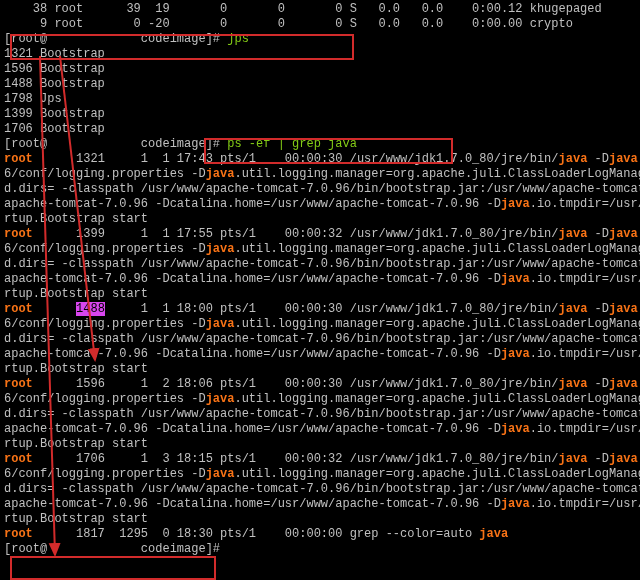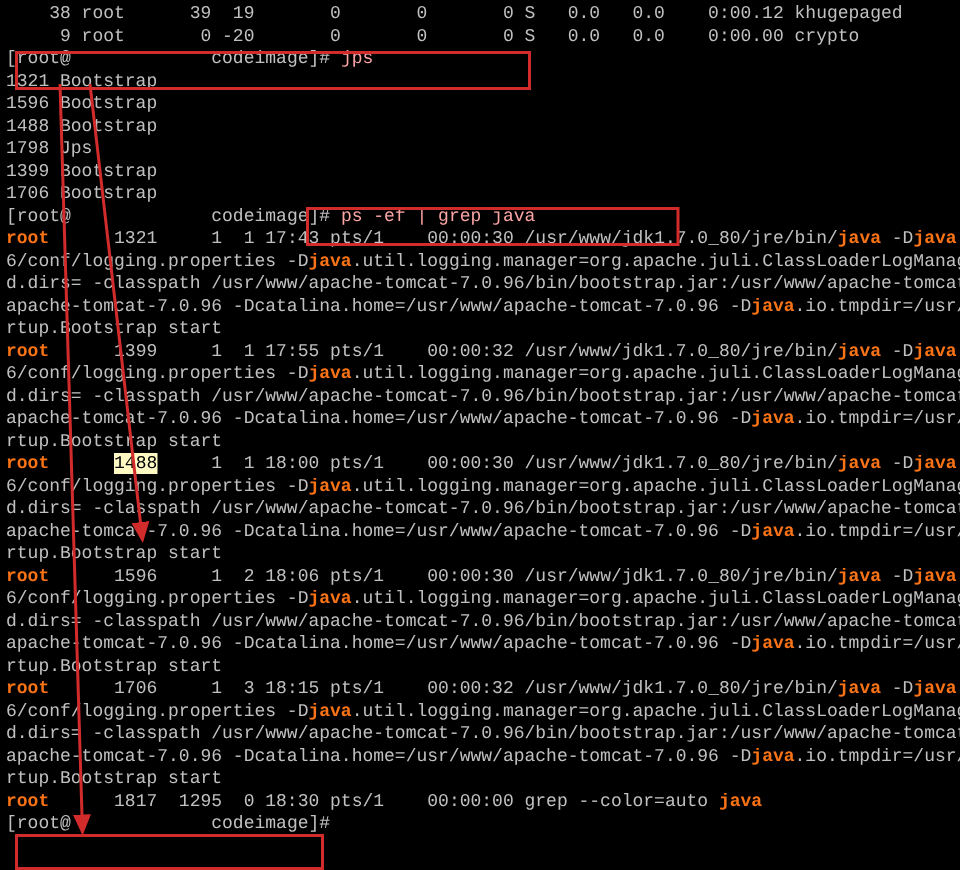--- a/index.html
+++ b/index.html
@@ -15,22 +15,22 @@
     overflow:hidden;
   }
   #term{
     position:relative;
     padding:2px 4px;
     white-space:pre;
   }
   .ln{white-space:pre;}
   .c-grey{color:#c0c0c0;}
   .c-red{color:#f97316;font-weight:bold;}
-  .c-white{color:#fca5a5;}
-  .c-hi{background:#fef9c3;color:#000;}
+  .c-white{color:#84cc16;}
+  .c-hi{background:#d946ef;color:#000;}
   
   .box{
     position:absolute;
     border:2px solid #d22b2b;
     background:transparent;
     pointer-events:none;
   }
   #box1{left:10px;top:34px;width:340px;height:22px;}
   #box2{left:204px;top:138px;width:245px;height:22px;}
   #box3{left:10px;top:556px;width:202px;height:20px;}

